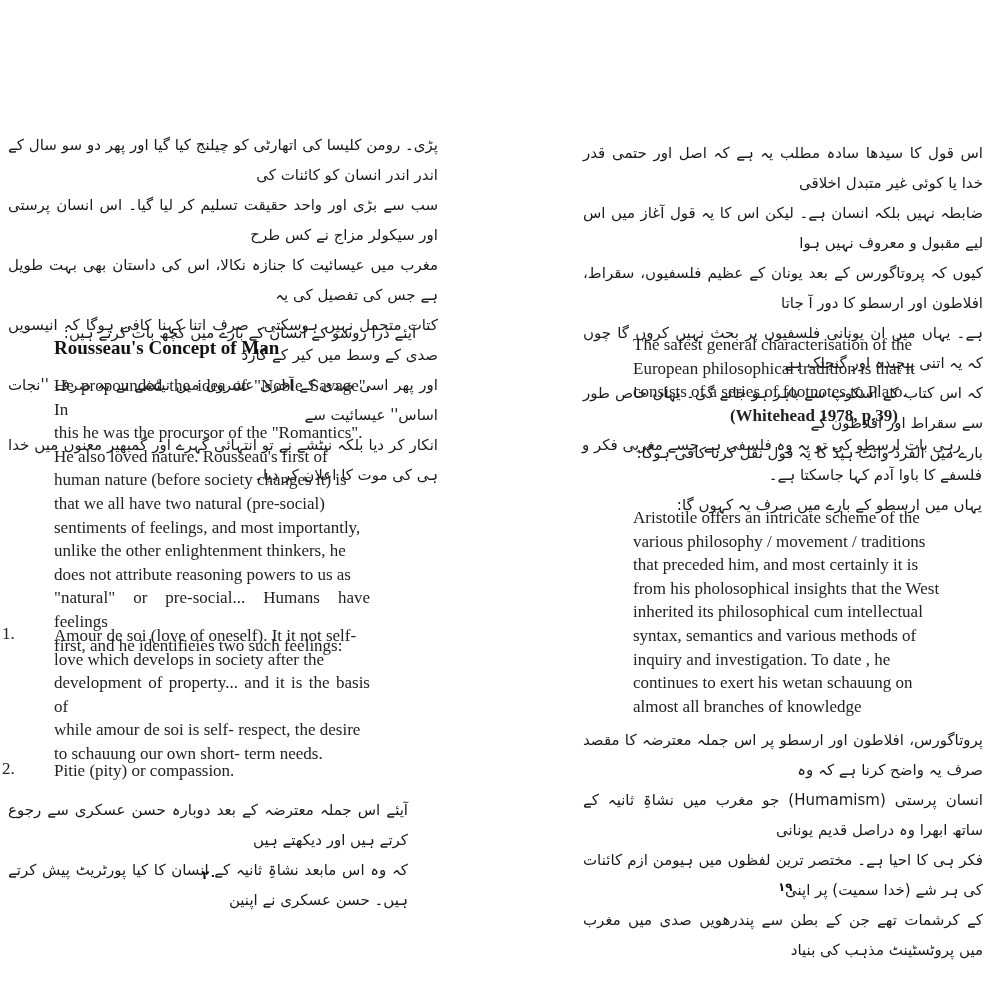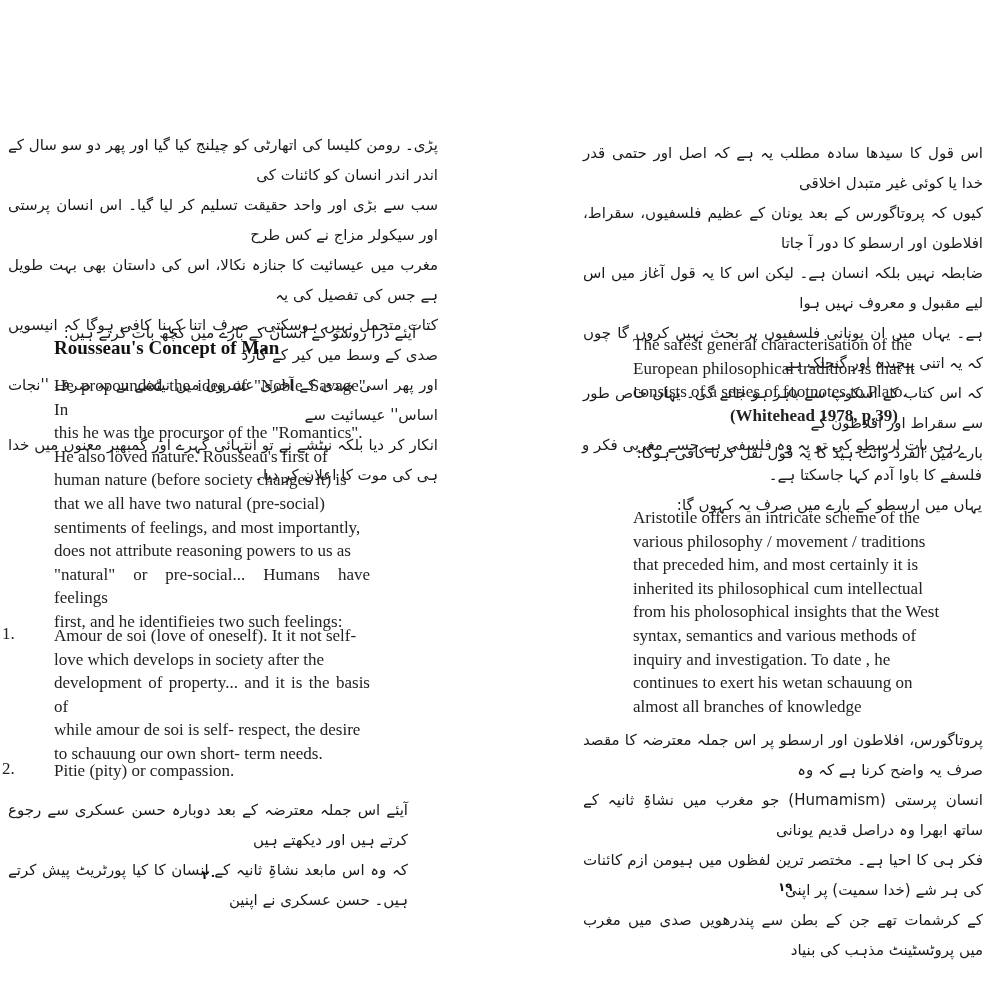--- a/index.html
+++ b/index.html
@@ -49,20 +49,21 @@
 
   <div class="heading" style="top:337px; left:54px;">Rousseau's Concept of Man</div>
 
   <div class="eng" style="top:374px; left:54px; width:316px;">
     <div>He propounded the idea of "Noble Savage". In</div>
     <div>this he was the procursor of the "Romantics".</div>
     <div>He also loved nature. Rousseau's first of</div>
     <div>human nature (before society changes it) is</div>
     <div>that we all have two natural (pre-social)</div>
     <div>sentiments of feelings, and most importantly,</div>
+    <div>unlike the other enlightenment thinkers, he</div>
     <div>does not attribute reasoning powers to us as</div>
     <div>"natural" or pre-social... Humans have feelings</div>
     <div>first, and he identifieies two such feelings:</div>
   </div>
 
   <div class="list-num" style="top:624px; left:2px;">1.</div>
   <div class="eng" style="top:624px; left:54px; width:316px;">
     <div>Amour de soi (love of oneself). It it not self-</div>
     <div>love which develops in society after the</div>
     <div>development of property... and it is the basis of</div>
@@ -79,22 +80,22 @@
     <div>آیئے اس جملہ معترضہ کے بعد دوبارہ حسن عسکری سے رجوع کرتے ہیں اور دیکھتے ہیں</div>
     <div>کہ وہ اس مابعد نشاۃِ ثانیہ کے انسان کا کیا پورٹریٹ پیش کرتے ہیں۔ حسن عسکری نے اپنین</div>
   </div>
 
   <div class="page-number" style="top:868px; left:202px;">۲۰</div>
 </div>
 
 <div class="page page-right">
   <div class="urdu" style="top:118px; left:83px; width:400px;">
     <div>اس قول کا سیدھا سادہ مطلب یہ ہے کہ اصل اور حتمی قدر خدا یا کوئی غیر متبدل اخلاقی</div>
+    <div>ضابطہ نہیں بلکہ انسان ہے۔ لیکن اس کا یہ قول آغاز میں اس لیے مقبول و معروف نہیں ہوا</div>
     <div>کیوں کہ پروتاگورس کے بعد یونان کے عظیم فلسفیوں، سقراط، افلاطون اور ارسطو کا دور آ جاتا</div>
-    <div>ضابطہ نہیں بلکہ انسان ہے۔ لیکن اس کا یہ قول آغاز میں اس لیے مقبول و معروف نہیں ہوا</div>
     <div>ہے۔ یہاں میں ان یونانی فلسفیوں پر بحث نہیں کروں گا چوں کہ یہ اتنی پیچیدہ اور گنجلک ہے</div>
     <div>کہ اس کتاب کے اسکوپ سے باہر ہو جائے گی۔ یہاں خاص طور سے سقراط اور افلاطون کے</div>
     <div>بارے میں الفرڈ وائٹ ہیڈ کا یہ قول نقل کرنا کافی ہوگا:</div>
   </div>
 
   <div class="eng" style="top:313px; left:133px; width:315px;">
     <div>The safest general characterisation of the</div>
     <div>European  philosophical tradition  is that it</div>
     <div>consists of a series of footnotes to Plato.</div>
     <div class="right" style="padding-right:50px;">(Whitehead 1978, p.39)</div>
@@ -102,22 +103,22 @@
 
   <div class="urdu" style="top:410px; left:82px; width:400px; text-align:left;">
     <div>رہی بات ارسطو کی تو یہ وہ فلسفی ہے جسے مغربی فکر و فلسفے کا باوا آدم کہا جاسکتا ہے۔</div>
     <div>یہاں میں ارسطو کے بارے میں صرف یہ کہوں گا:</div>
   </div>
 
   <div class="eng" style="top:486px; left:133px; width:315px;">
     <div>Aristotile offers an intricate scheme of the</div>
     <div>various philosophy / movement / traditions</div>
     <div>that  preceded him, and most certainly it is</div>
+    <div>from his pholosophical insights that the West</div>
     <div>inherited its philosophical cum intellectual</div>
-    <div>from his pholosophical insights that the West</div>
     <div>syntax, semantics and various methods of</div>
     <div>inquiry and investigation. To date , he</div>
     <div>continues to exert his wetan schauung on</div>
     <div>almost all branches of knowledge</div>
   </div>
 
   <div class="urdu" style="top:705px; left:83px; width:400px;">
     <div>پروتاگورس، افلاطون اور ارسطو پر اس جملہ معترضہ کا مقصد صرف یہ واضح کرنا ہے کہ وہ</div>
     <div>انسان پرستی (Humamism) جو مغرب میں نشاۃِ ثانیہ کے ساتھ ابھرا وہ دراصل قدیم یونانی</div>
     <div>فکر ہی کا احیا ہے۔ مختصر ترین لفظوں میں ہیومن ازم کائنات کی ہر شے (خدا سمیت) پر اپنی</div>

